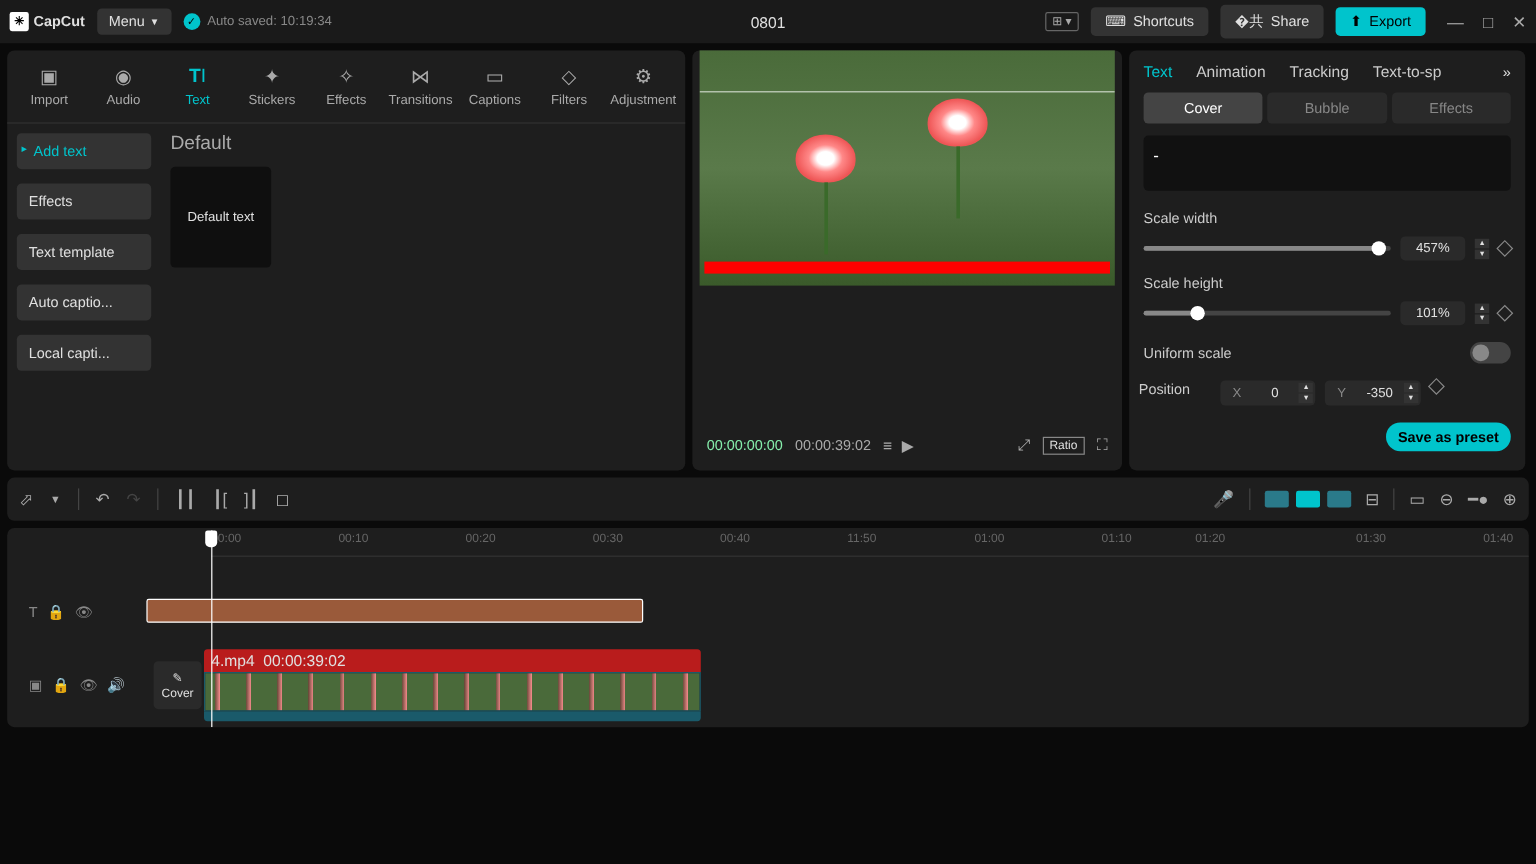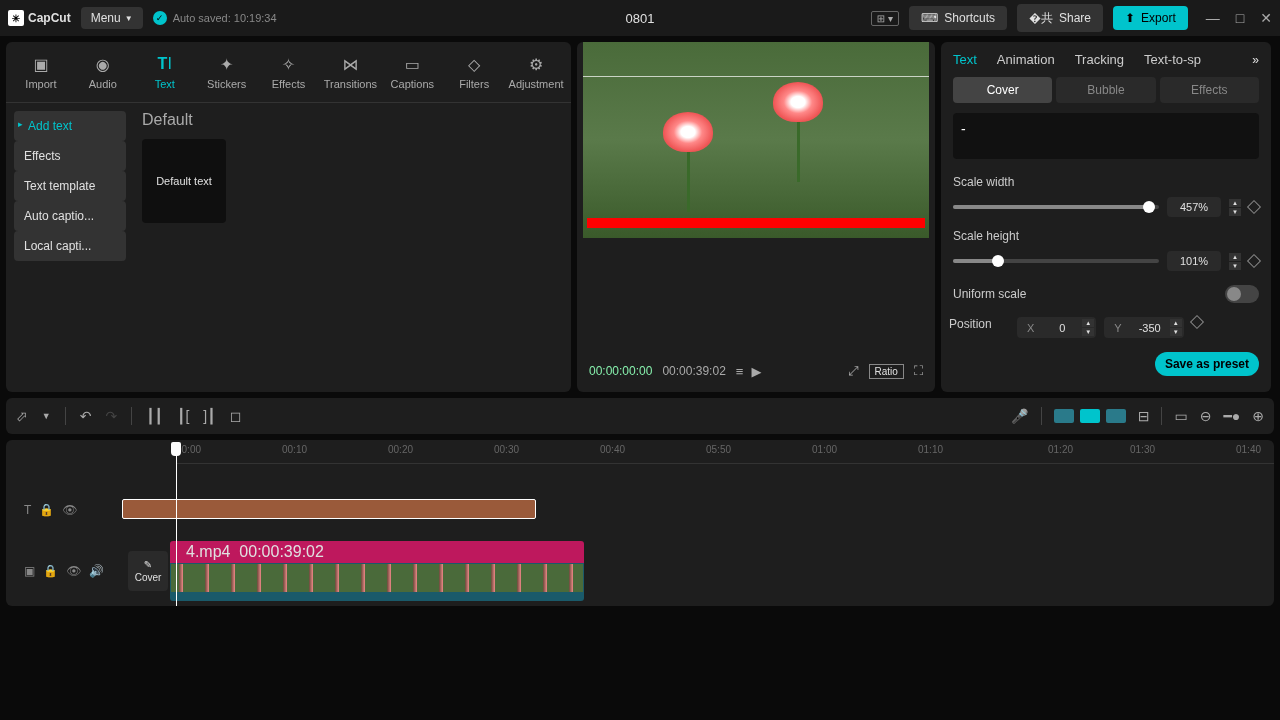--- a/index.html
+++ b/index.html
@@ -16,21 +16,21 @@
 .tb-btn.export{background:#00c4cc;color:#000;font-weight:500}
 .win-ctrl{display:flex;gap:16px;margin-left:8px;color:#aaa}
 .win-ctrl span{cursor:pointer;font-size:14px}
 .main-area{display:flex;height:362px;padding:6px;gap:6px}
 .left-panel{width:565px;background:#1e1e1e;border-radius:6px;display:flex;flex-direction:column}
 .tool-tabs{display:flex;padding:8px 4px;border-bottom:1px solid #333}
 .tool-tab{flex:1;display:flex;flex-direction:column;align-items:center;gap:4px;padding:4px 2px;cursor:pointer;color:#aaa;font-size:11px}
 .tool-tab.active{color:#00c4cc}
 .tool-tab-icon{width:20px;height:20px;display:flex;align-items:center;justify-content:center;font-size:16px}
 .left-content{display:flex;flex:1}
-.text-sidebar{width:128px;padding:8px;display:flex;flex-direction:column;gap:0}
+.text-sidebar{width:128px;padding:8px;display:flex;flex-direction:column;gap:12px}
 .sidebar-item{background:#333;padding:8px 10px;border-radius:4px;cursor:pointer;font-size:12px;white-space:nowrap;overflow:hidden;text-overflow:ellipsis}
 .sidebar-item.active{color:#00c4cc;position:relative;padding-left:14px}
 .sidebar-item.active::before{content:"▸";position:absolute;left:4px;font-size:9px}
 .text-main{flex:1;padding:8px}
 .section-label{color:#aaa;font-size:16px;margin-bottom:10px}
 .default-text-card{width:84px;height:84px;background:#0f0f0f;border-radius:4px;display:flex;align-items:center;justify-content:center;font-size:11px;cursor:pointer}
 .player-panel{width:358px;background:#1e1e1e;border-radius:6px;display:flex;flex-direction:column}
 .player-header{height:44px;display:flex;align-items:center;justify-content:space-between;padding:0 12px;color:#aaa}
 .hamburger{display:flex;flex-direction:column;gap:3px;cursor:pointer}
 .hamburger span{width:16px;height:2px;background:#888}
@@ -90,21 +90,21 @@
 .playhead{position:absolute;left:170px;top:2px;bottom:0;width:1px;background:#fff;z-index:10}
 .playhead-head{width:10px;height:14px;background:#fff;border-radius:2px 2px 4px 4px;position:absolute;left:-5px;top:0}
 .track-area{position:relative}
 .track{height:32px;display:flex;align-items:center;margin-top:30px}
 .track-controls{width:114px;display:flex;align-items:center;gap:8px;padding-left:18px;color:#888;font-size:12px}
 .track-content{flex:1;position:relative;height:100%}
 .text-clip{position:absolute;left:2px;width:414px;height:20px;background:#9a5a3a;border:1px solid #fff;border-radius:2px;top:5px}
 .video-track{height:70px;margin-top:10px}
 .cover-btn{width:40px;height:40px;background:#2a2a2a;display:flex;flex-direction:column;align-items:center;justify-content:center;gap:2px;border-radius:4px;font-size:10px;cursor:pointer;margin-left:8px}
 .video-clip{position:absolute;left:2px;width:414px;height:60px;top:5px;display:flex;flex-direction:column}
-.clip-label{background:#be185d;padding:2px 16px;font-size:16px;border-radius:3px 3px 0 0}
+.clip-label{background:#b91c1c;padding:2px 6px;font-size:13px;border-radius:3px 3px 0 0}
 .clip-thumbs{flex:1;background:repeating-linear-gradient(90deg,#4a6a3a 0,#4a6a3a 8px,#6a4a3a 8px,#e88 12px,#4a6a3a 12px,#4a6a3a 26px);border:1px solid #1a5a6a}
 .clip-audio{height:8px;background:#1a5a6a;border-radius:0 0 3px 3px}
 </style>
 </head>
 <body>
 
 <div class="titlebar">
   <div class="logo">
     <span class="logo-icon">✳</span>
     <span>CapCut</span>
@@ -323,24 +323,24 @@
   </div>
 </div>
 
 <div class="timeline">
   <div class="ruler">
     <span class="ruler-tick" style="left:0px">00:00</span>
     <span class="ruler-tick" style="left:106px">00:10</span>
     <span class="ruler-tick" style="left:212px">00:20</span>
     <span class="ruler-tick" style="left:318px">00:30</span>
     <span class="ruler-tick" style="left:424px">00:40</span>
-    <span class="ruler-tick" style="left:530px">05:50</span>
+    <span class="ruler-tick" style="left:530px">11:50</span>
     <span class="ruler-tick" style="left:636px">01:00</span>
     <span class="ruler-tick" style="left:742px">01:10</span>
-    <span class="ruler-tick" style="left:872px">01:20</span>
+    <span class="ruler-tick" style="left:820px">01:20</span>
     <span class="ruler-tick" style="left:954px">01:30</span>
     <span class="ruler-tick" style="left:1060px">01:40</span>
   </div>
   <div class="playhead">
       <div class="playhead-head"></div>
     </div>
   <div class="track-area">
     <div class="track">
       <div class="track-controls">
         <span>T</span>

